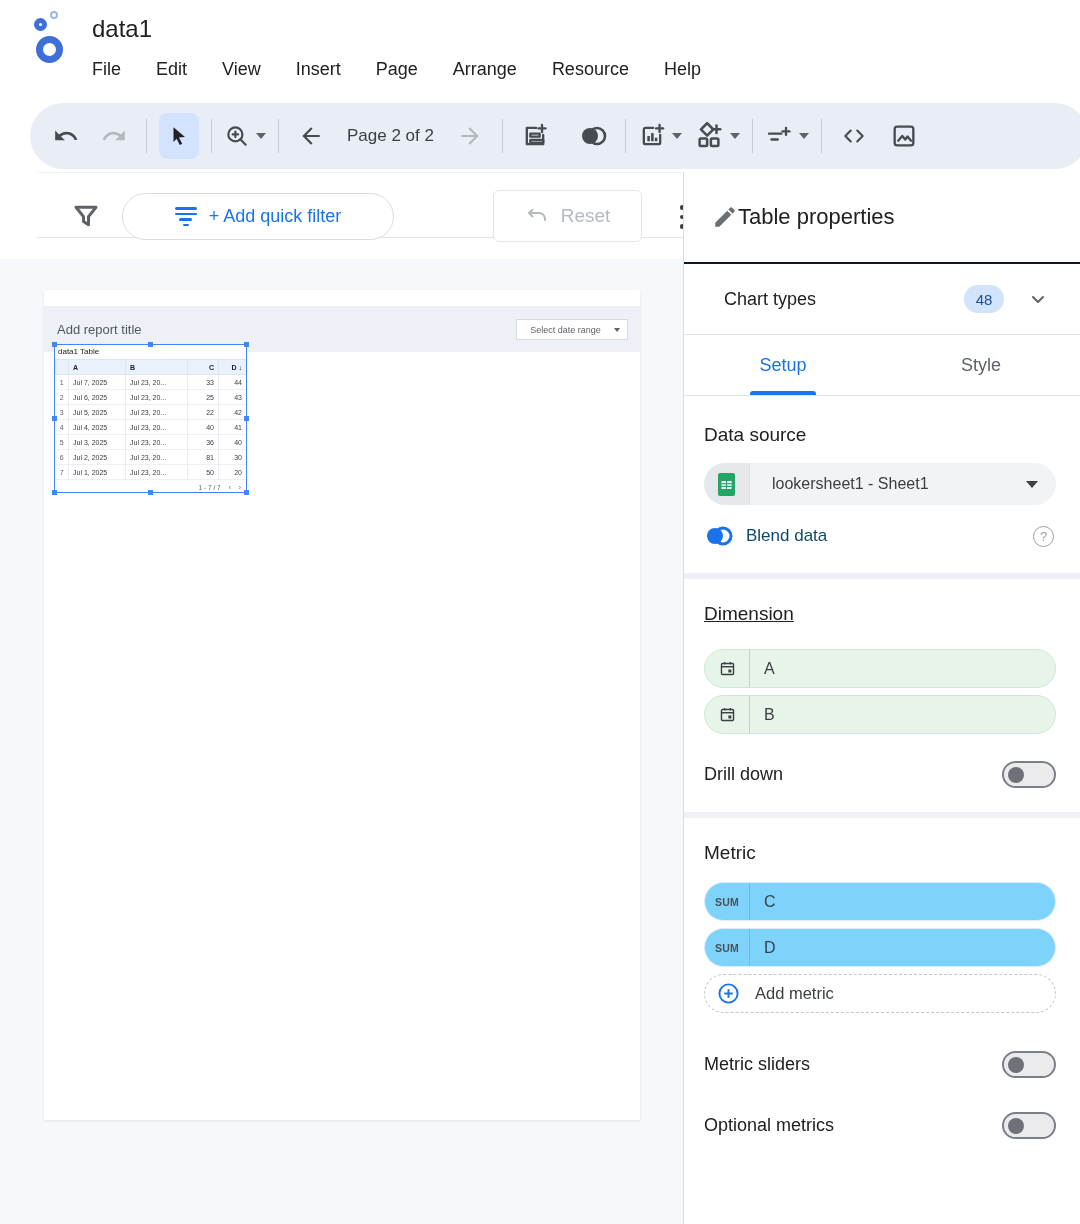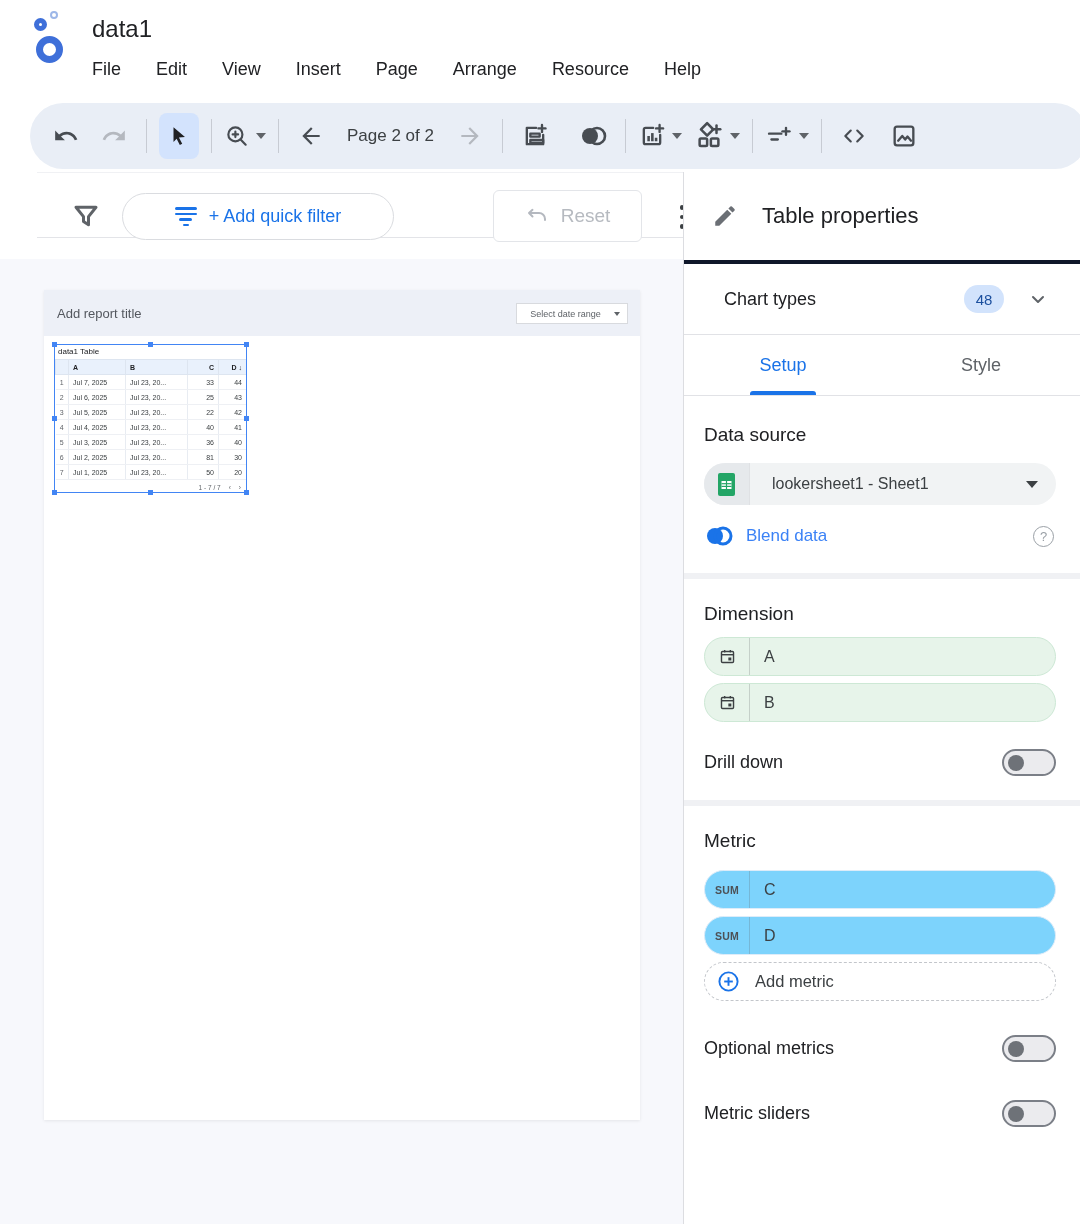--- a/index.html
+++ b/index.html
@@ -42,21 +42,21 @@
     border-radius:6px; background:#fff; display:flex; align-items:center; justify-content:center; gap:12px;
     color:#b6bac0; font-size:19px; }
   .kebab { position:absolute; left:637px; top:24px; width:16px; height:40px; display:flex; flex-direction:column;
     align-items:center; justify-content:center; gap:5px; }
   .kebab i { width:4.5px; height:4.5px; border-radius:50%; background:#3c4043; }
 
   
   .canvas { position:absolute; top:259px; left:0; width:683px; height:965px; background:#f7f8fc; }
   .page { position:absolute; left:44px; top:31px; width:596px; height:830px; background:#fff;
     box-shadow:0 1px 3px rgba(0,0,0,0.08); }
-  .page-band { position:absolute; top:0; left:0; width:100%; height:46px; background:#edf0f7; }
+  .page-band { position:absolute; top:16px; left:0; width:100%; height:46px; background:#edf0f7; }
   .page-band .rt { position:absolute; left:13px; top:16px; font-size:13px; color:#53575e; }
   .date-ctrl { position:absolute; right:12px; top:13px; width:112px; height:21px; background:#fff;
     border:1px solid #d8dade; display:flex; align-items:center; }
   .date-ctrl .lbl { flex:1; text-align:center; font-size:9px; color:#5f6368; }
   .date-ctrl .dc { width:0; height:0; border-left:3px solid transparent; border-right:3px solid transparent;
     border-top:4px solid #5f6368; margin-right:7px; }
 
   
   .tbl { position:absolute; left:11px; top:55px; width:191px; height:147px; background:#fff;
     outline:1.5px solid #4285f4; font-size:7px; }
@@ -73,42 +73,42 @@
   .grid .cd { width:28px; text-align:right; padding-right:4px; }
   .grid th.ca, .grid th.cb { text-align:left; padding-left:4px; }
   .grid th.cc, .grid th.cd { text-align:right; padding-right:4px; }
   .tbl-pager { height:14px; display:flex; align-items:center; justify-content:flex-end; gap:8px;
     padding-right:5px; color:#5f6368; font-size:6.5px; }
   .hdl { position:absolute; width:5px; height:5px; background:#4285f4; }
 
   
   .panel { position:absolute; left:683px; top:172px; width:397px; height:1052px; background:#fff;
     border-left:1px solid #dcdde1; }
-  .p-header { height:92px; border-bottom:4px solid #0f172a; display:flex; align-items:center; padding-left:28px; gap:24px; }
+  .p-header { height:92px; border-bottom:2px solid #0f172a; display:flex; align-items:center; padding-left:28px; }
   .p-header .t { font-size:22px; color:#202124; }
   .ct-row { height:71px; border-bottom:1px solid #e1e2e6; display:flex; align-items:center; padding:0 30px 0 40px; }
   .ct-row .lbl { font-size:18px; color:#202124; flex:1; }
   .badge { min-width:40px; height:28px; border-radius:14px; background:#d2e3fc; color:#1b4f9e; font-size:15px;
     display:flex; align-items:center; justify-content:center; margin-right:22px; }
   .tabs { height:61px; border-bottom:1px solid #e1e2e6; display:flex; }
   .tab { flex:1; display:flex; align-items:center; justify-content:center; font-size:18px; position:relative; }
   .tab.active { color:#1a73e8; font-weight:500; }
   .tab.inactive { color:#5f6368;align-items:center; }
   .tab.active .underline { position:absolute; bottom:0; left:50%; transform:translateX(-50%); width:66px; height:4px;
     background:#1a73e8; border-radius:3px 3px 0 0; }
   .section { padding:0 24px 0 20px; }
   .sec-h { font-size:19px; color:#202124; }
   .ds-chip { margin-top:17px; height:42px; border-radius:21px; background:#f1f3f4; display:flex; align-items:center; }
   .ds-ico { width:46px; height:42px; background:#e6e9ec; border-radius:21px 0 0 21px; display:flex;
     align-items:center; justify-content:center; border-right:1px solid #dfe1e4; }
   .ds-name { flex:1; padding-left:22px; font-size:16px; color:#3c4043; }
   .ds-caret { width:0; height:0; border-left:6px solid transparent; border-right:6px solid transparent;
     border-top:7px solid #3c4043; margin-right:18px; }
   .blend-row { margin-top:14px; height:34px; display:flex; align-items:center; }
-  .blend-row .lbl { color:#3b82f6; font-size:17px; font-weight:500; margin-left:10px; }
+  .blend-row .lbl { color:#0c4a6e; font-size:17px; font-weight:500; margin-left:10px; }
   .help-c { margin-left:auto; width:21px; height:21px; border:1.5px solid #9aa0a6; border-radius:50%;
     color:#9aa0a6; font-size:13px; display:flex; align-items:center; justify-content:center; margin-right:2px; }
   .band { height:6px; background:#f0f1f4; margin-top:20px; }
   .pill { height:39px; border-radius:19.5px; display:flex; align-items:center; margin-bottom:7px; }
   .pill-green { background:#e7f4ea; border:1px solid #cde8d5; }
   .pill-blue { background:#7dd3fc; border:1px solid #ddecf9; }
   .pill .icox { width:45px; display:flex; align-items:center; justify-content:center; align-self:stretch;
     border-right:1px solid rgba(95,99,104,0.25); }
   .pill .agg { font-size:10.5px; font-weight:bold; color:#4d5156; letter-spacing:0.3px; }
   .pill .fname { padding-left:14px; font-size:16px; color:#3c4043; }
@@ -407,21 +407,21 @@
           <circle cx="19" cy="11" r="8" fill="none" stroke="#1a73e8" stroke-width="3"></circle>
         </svg>
       <span class="lbl">Blend data</span>
       <span class="help-c">?</span>
     </div>
   </div>
 
   <div class="band"></div>
 
   <div class="section" style="padding-top:24px;">
-    <div class="sec-h" style="margin-bottom:12px;">Dimension</div>
+    <div class="sec-h" style="margin-bottom:24px;text-decoration:underline;">Dimension</div>
     <div class="pill pill-green">
       <span class="icox">
         <svg width="17" height="17" viewBox="0 0 24 24">
             <rect x="3.5" y="5" width="17" height="15.5" rx="1.5" fill="none" stroke="#3c4043" stroke-width="2"></rect>
             <line x1="3.5" y1="9.5" x2="20.5" y2="9.5" stroke="#3c4043" stroke-width="2"></line>
             <line x1="8" y1="2.8" x2="8" y2="6.2" stroke="#3c4043" stroke-width="2"></line>
             <line x1="16" y1="2.8" x2="16" y2="6.2" stroke="#3c4043" stroke-width="2"></line>
             <rect x="13.2" y="13.4" width="4.2" height="4.2" fill="#3c4043"></rect>
           </svg>
       </span>
@@ -460,26 +460,26 @@
       <span class="fname">D</span>
     </div>
     <div class="pill-add">
       <svg width="23" height="23" viewBox="0 0 24 24">
           <circle cx="12" cy="12" r="9.5" fill="none" stroke="#1a73e8" stroke-width="2"></circle>
           <line x1="12" y1="7.5" x2="12" y2="16.5" stroke="#1a73e8" stroke-width="2"></line>
           <line x1="7.5" y1="12" x2="16.5" y2="12" stroke="#1a73e8" stroke-width="2"></line>
         </svg>
       <span class="lbl">Add metric</span>
     </div>
+    <div class="tog-row" style="margin-top:38px;">
+      <span class="lbl">Metric sliders</span>
+      <span class="toggle">
+          <span class="knob"></span>
+        </span>
+    </div>
     <div class="tog-row" style="margin-top:34px;">
       <span class="lbl">Optional metrics</span>
       <span class="toggle">
           <span class="knob"></span>
         </span>
     </div>
-    <div class="tog-row" style="margin-top:38px;">
-      <span class="lbl">Metric sliders</span>
-      <span class="toggle">
-          <span class="knob"></span>
-        </span>
-    </div>
   </div>
 </div>
 
 </body></html>

